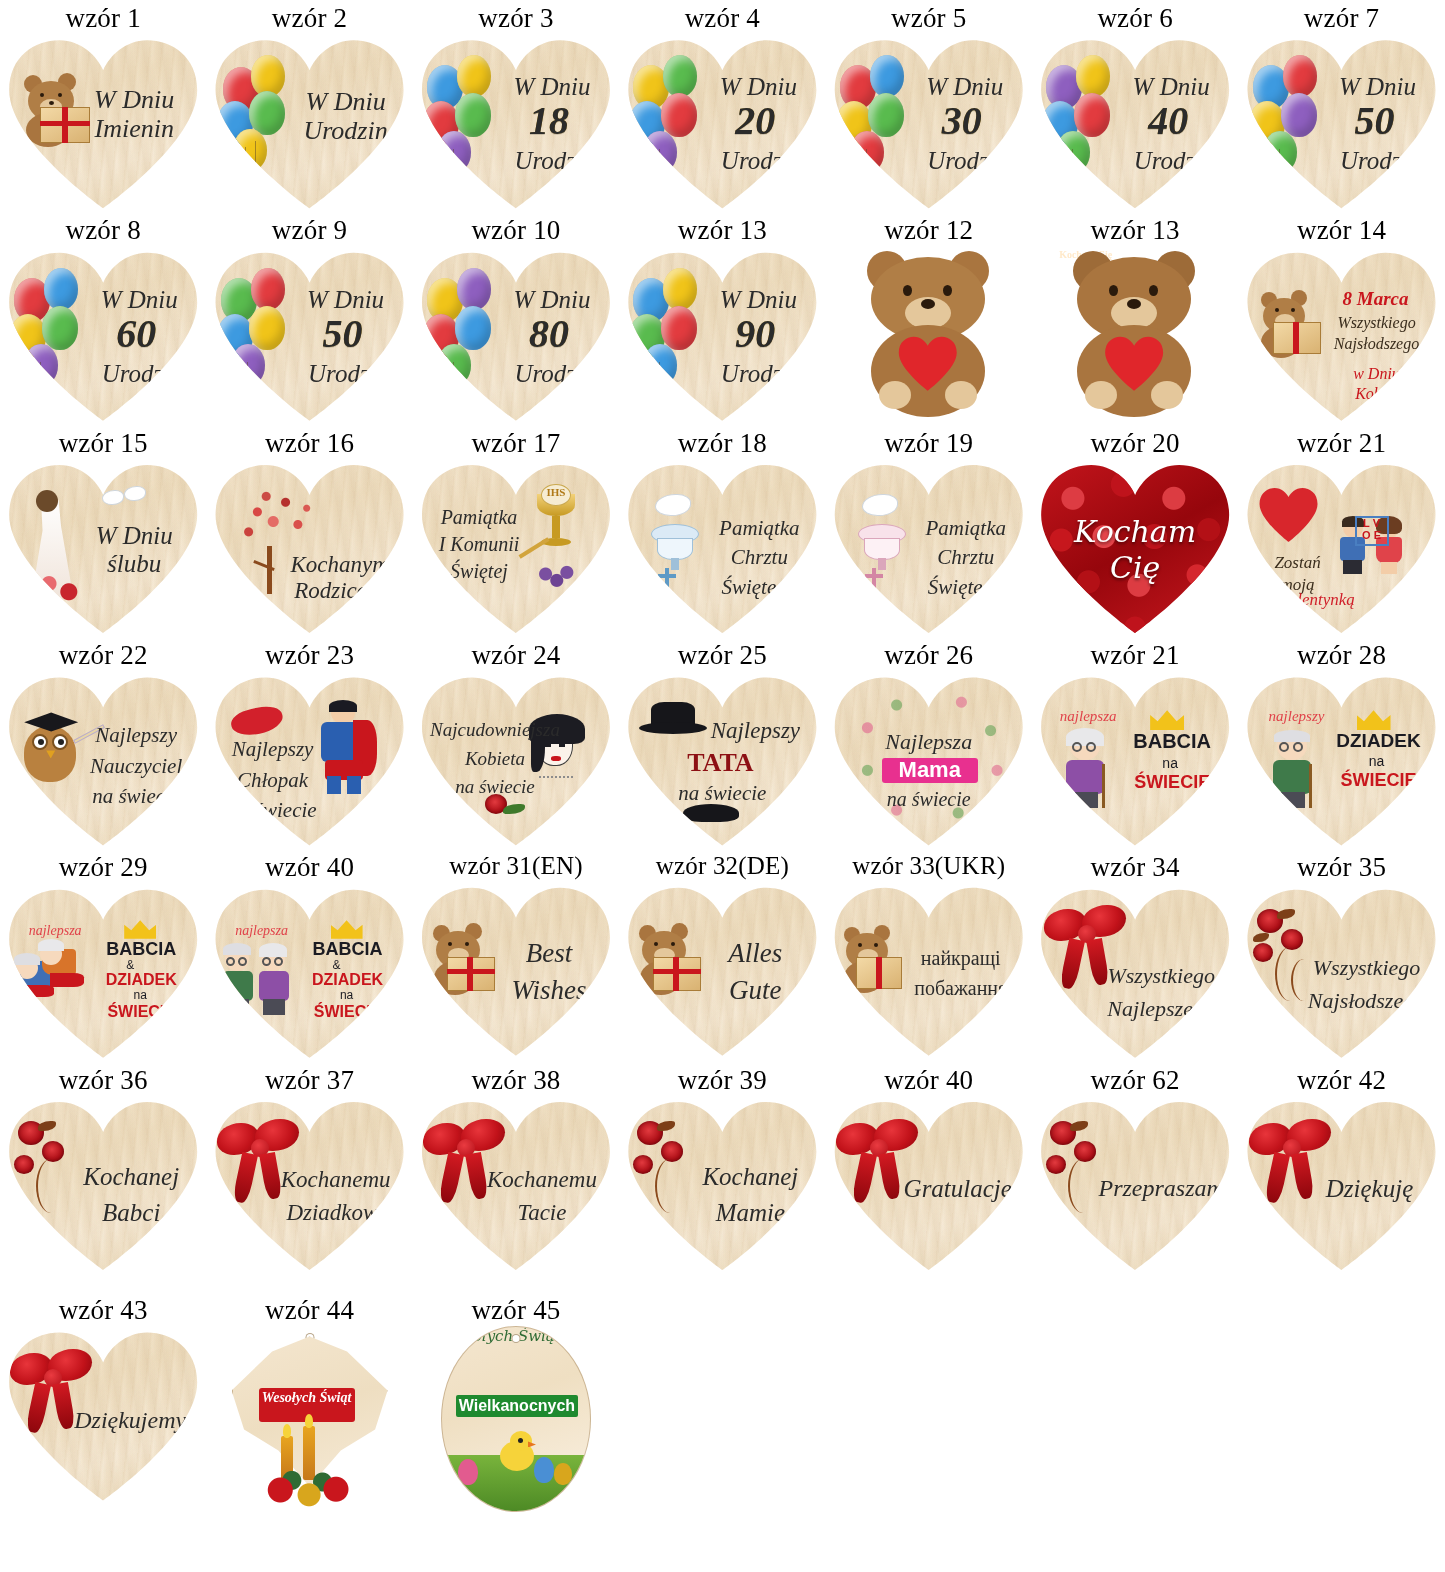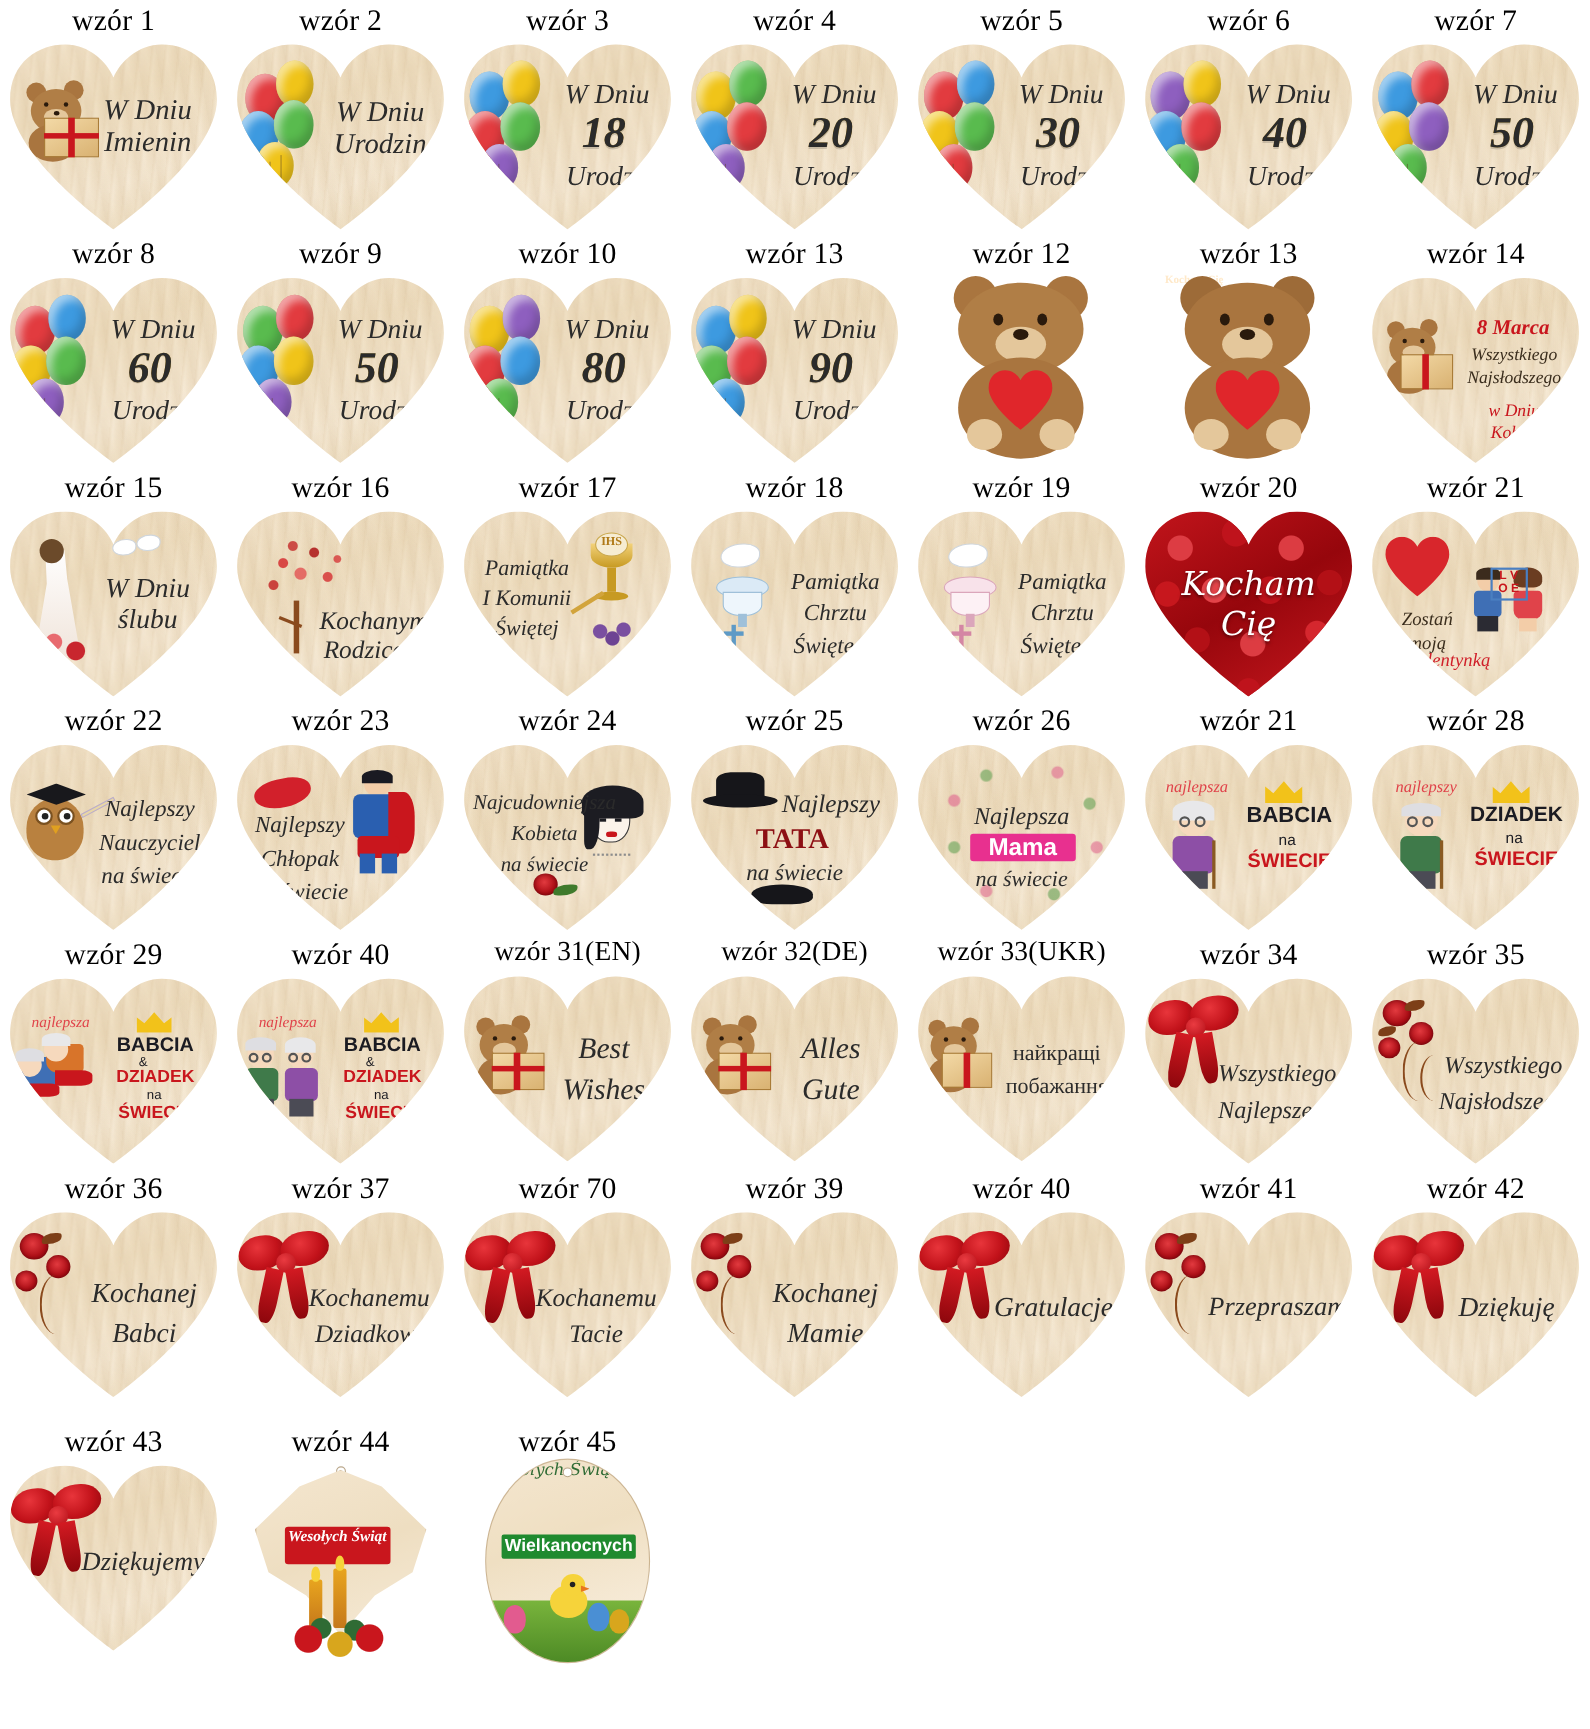--- a/index.html
+++ b/index.html
@@ -1154,21 +1154,21 @@
             <div class="bow-t" style="left:46px;top:36px;width:16px;height:46px;transform:rotate(-10deg);border-radius:0 0 40% 40%;"></div>
           </div>
           <div class="txt script" style="right:2px;top:66px;width:138px;font-size:23px;line-height:1.45;">Kochanemu
 Dziadkowi</div>
         </div>
           </div>
       </div>
     </div>
 
     <div class="cell">
-      <div class="cell-label">wzór 70</div>
+      <div class="cell-label">wzór 38</div>
       <div class="heart-wrap">
         <div class="heart">
             <div class="heart-inner">
           <div class="bow" style="left:4px;top:20px;width:88px;height:92px;">
             <div class="bow-l" style="left:0;top:6px;width:42px;height:32px;"></div>
             <div class="bow-r" style="left:38px;top:2px;width:44px;height:32px;"></div>
             <div class="bow-k" style="left:34px;top:22px;width:18px;height:18px;"></div>
             <div class="bow-t" style="left:20px;top:36px;width:16px;height:50px;transform:rotate(12deg);border-radius:0 0 40% 40%;"></div>
             <div class="bow-t" style="left:46px;top:36px;width:16px;height:46px;transform:rotate(-10deg);border-radius:0 0 40% 40%;"></div>
           </div>
@@ -1210,21 +1210,21 @@
             <div class="bow-t" style="left:20px;top:36px;width:16px;height:50px;transform:rotate(12deg);border-radius:0 0 40% 40%;"></div>
             <div class="bow-t" style="left:46px;top:36px;width:16px;height:46px;transform:rotate(-10deg);border-radius:0 0 40% 40%;"></div>
           </div>
           <div class="txt script" style="right:2px;top:78px;width:132px;font-size:25px;">Gratulacje</div>
         </div>
           </div>
       </div>
     </div>
 
     <div class="cell">
-      <div class="cell-label">wzór 41</div>
+      <div class="cell-label">wzór 62</div>
       <div class="heart-wrap">
         <div class="heart">
             <div class="heart-inner">
           <div style="position:absolute;left:6px;top:18px;width:84px;height:110px;">
             <div class="rose" style="left:6px;top:6px;width:26px;height:24px;"></div>
             <div class="rose" style="left:30px;top:26px;width:22px;height:21px;"></div>
             <div class="rose" style="left:2px;top:40px;width:20px;height:19px;"></div>
             <div class="leaf" style="left:26px;top:6px;width:18px;height:10px;"></div>
             <div class="vine" style="left:24px;top:44px;width:30px;height:54px;"></div>
           </div>

